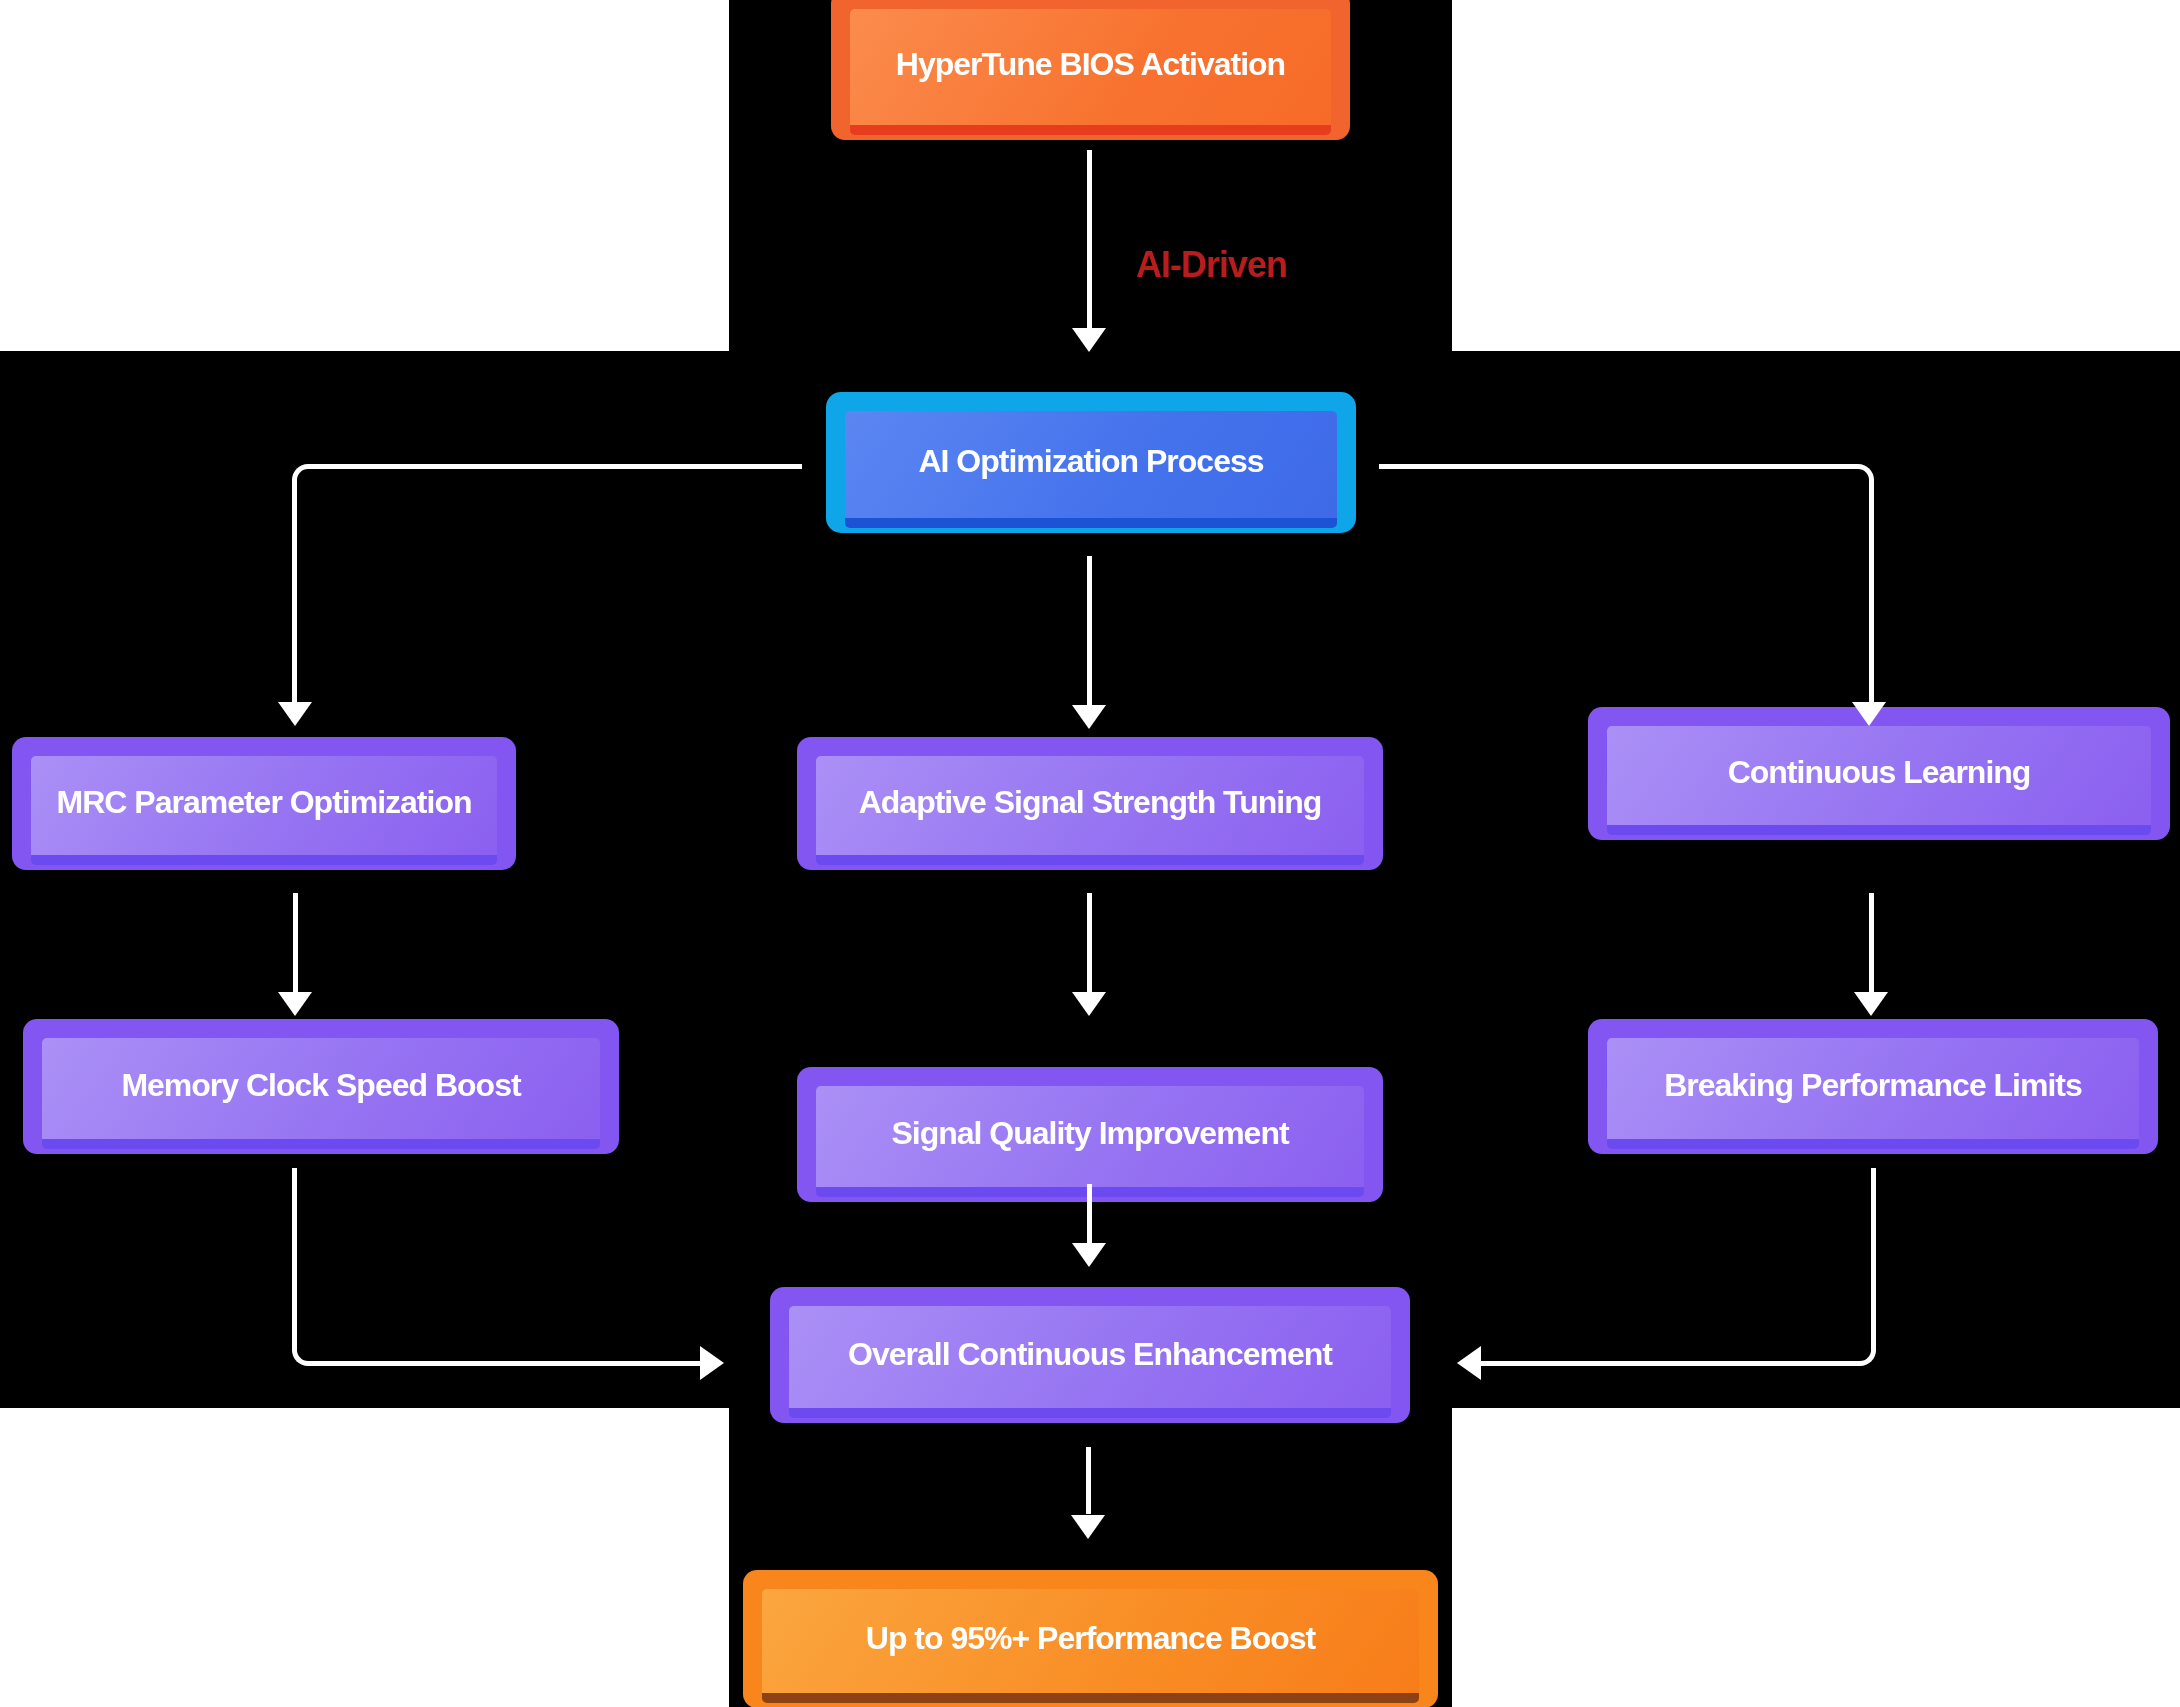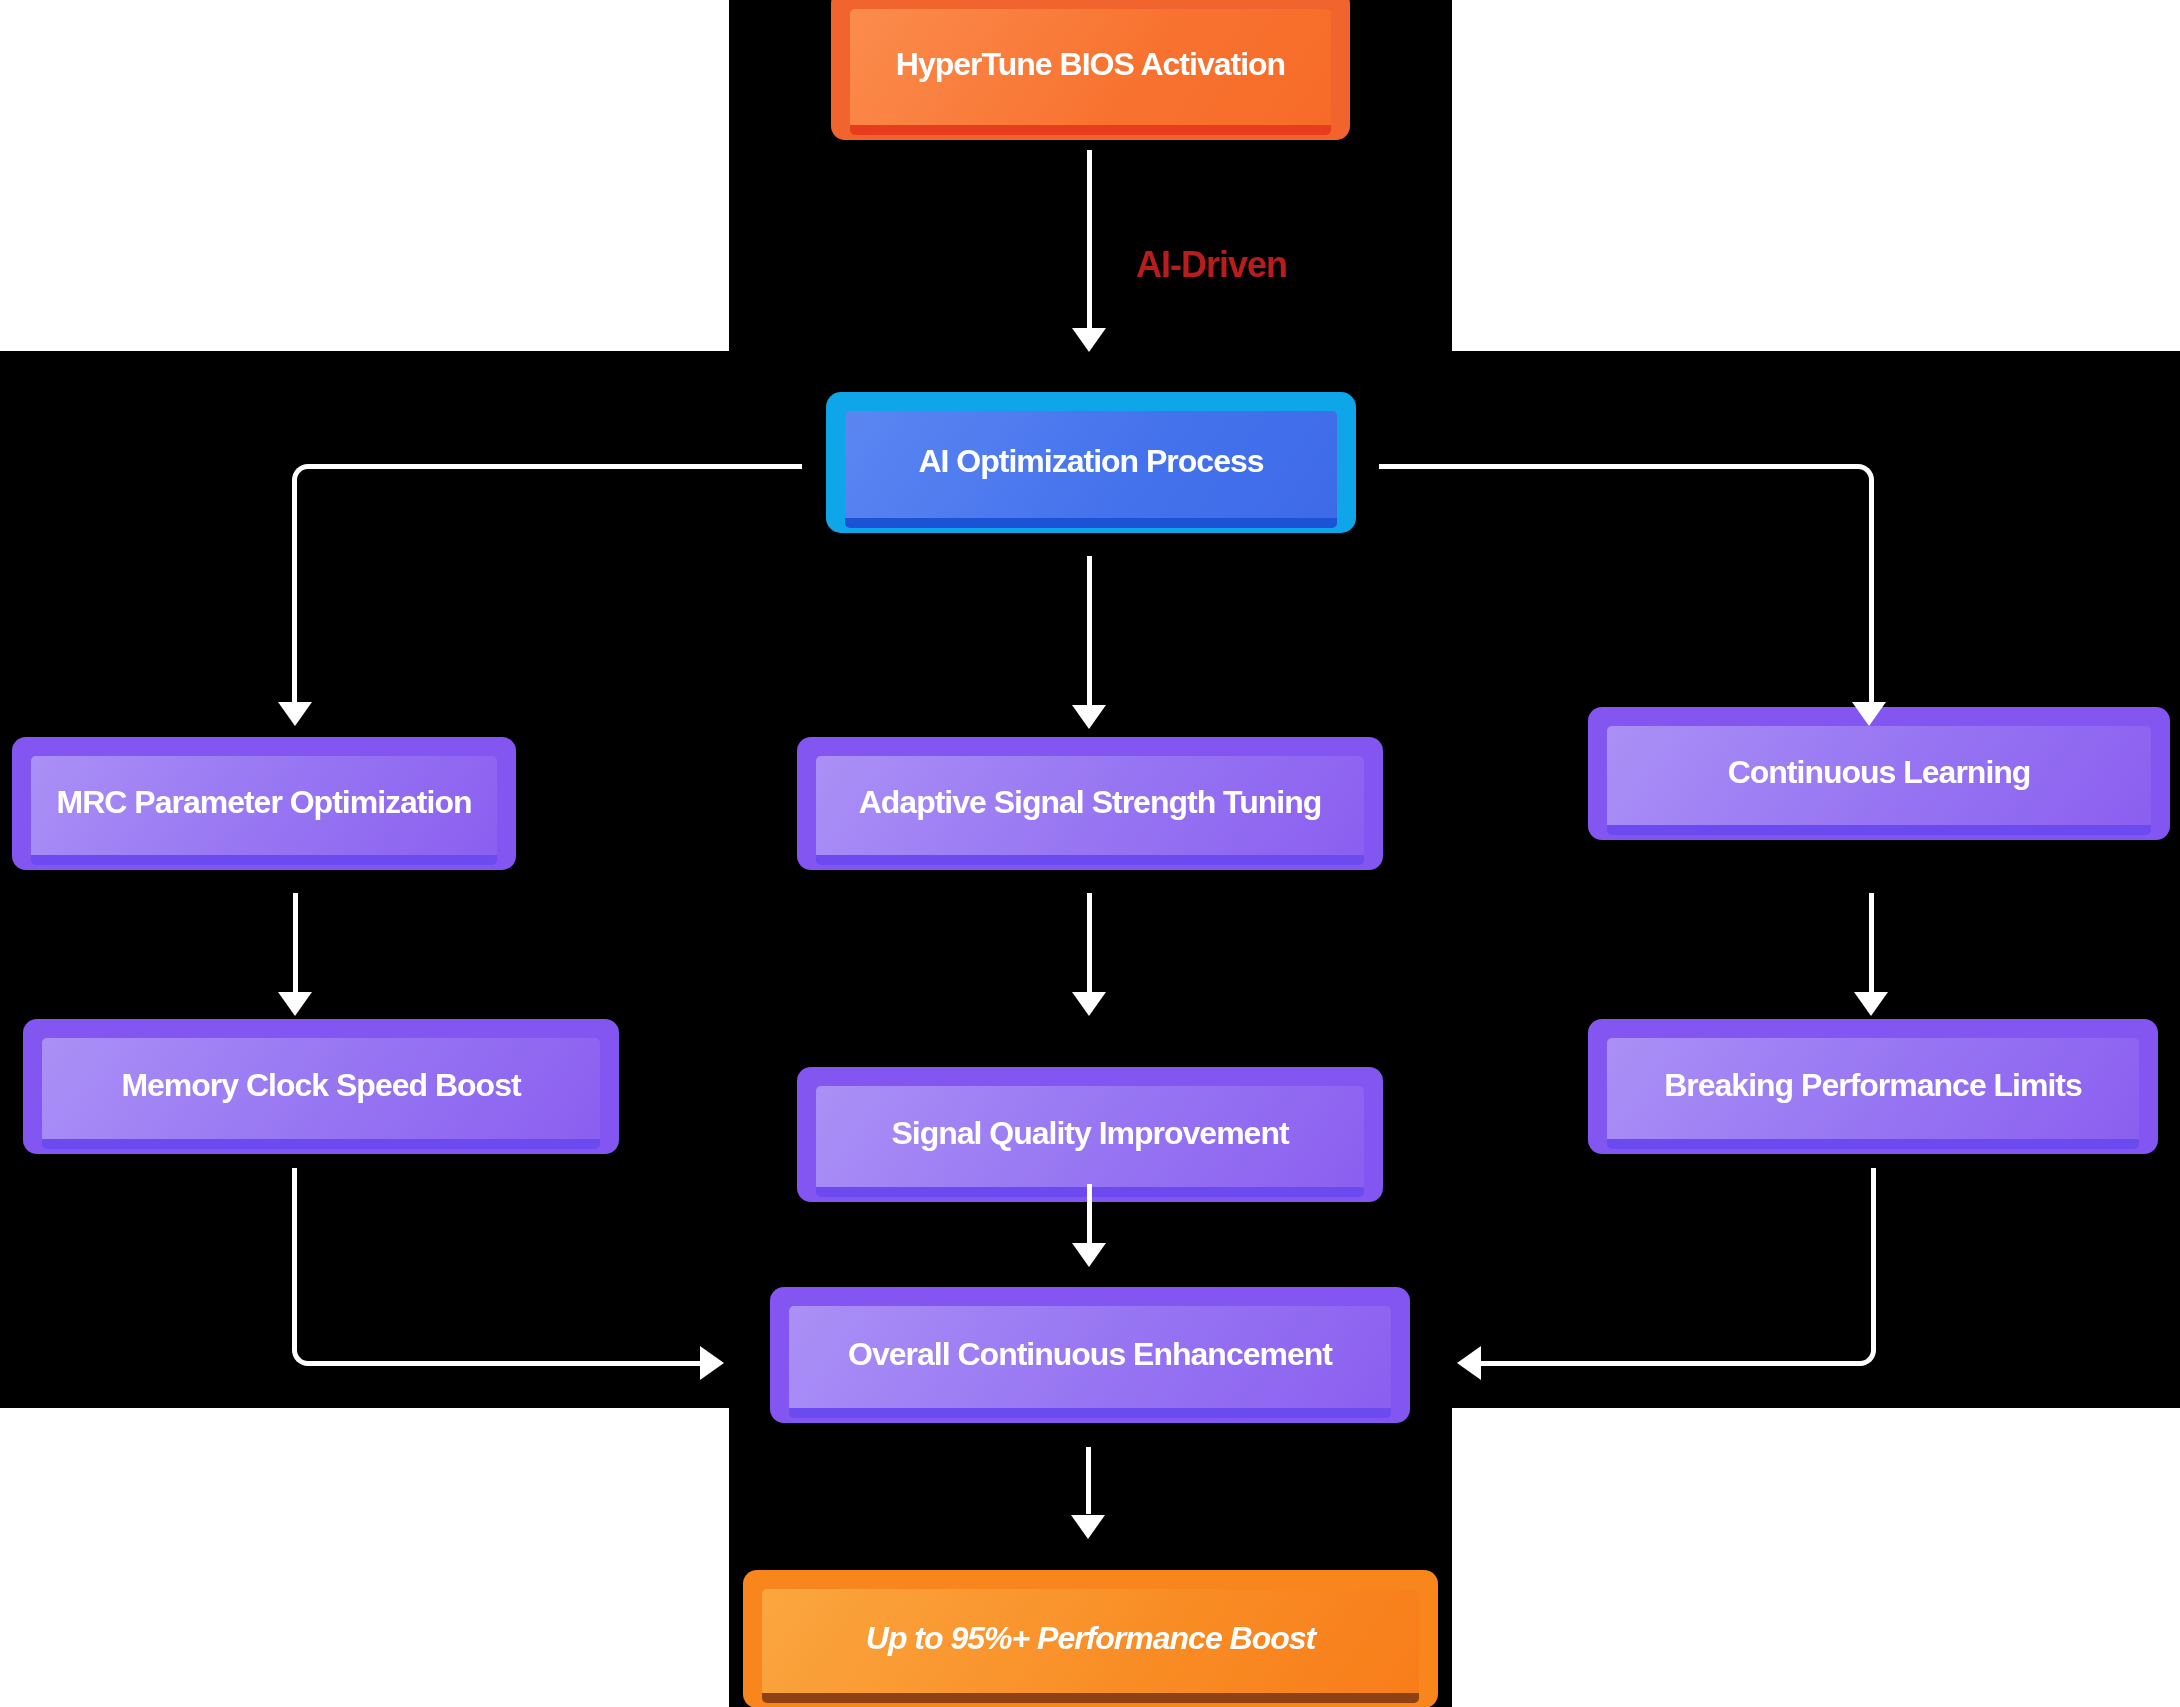--- a/index.html
+++ b/index.html
@@ -21,21 +21,21 @@
   .node .label{
     color:#ffffff;font-size:32px;font-weight:600;letter-spacing:-1px;
     white-space:nowrap;text-align:left;padding-bottom:6px;
   }
   .node.orange{background:#f2642d;}
   .node.orange .inner{background:linear-gradient(125deg,#fb8c4d 0%,#f8722f 60%,#f76b28 100%);border-bottom:10px solid #e73d1e;}
   .node.blue{background:#0ea5e9;border-radius:15px;}
   .node.blue .inner{background:linear-gradient(125deg,#5b86f2 0%,#4472ec 60%,#3e6ae8 100%);border-bottom:10px solid #1c52d4;}
   .node.purple{background:#8356f2;}
   .node.purple .inner{background:linear-gradient(125deg,#ab90f6 0%,#9674f2 55%,#8b5ff0 100%);border-bottom:10px solid #6b4af0;}
-  .node.amber{background:#f9861d;font-style:italic;}
+  .node.amber{background:#f9861d;}
   .node.amber .inner{background:linear-gradient(125deg,#fba63f 0%,#f98c24 60%,#f87d1a 100%);border-bottom:10px solid #8e4113;}
 
   
   .vline{position:absolute;width:5px;background:#fff;}
   .elbow{position:absolute;box-sizing:border-box;}
   .elbow.tl{border-top:5px solid #fff;border-left:5px solid #fff;border-top-left-radius:16px;}
   .elbow.tr{border-top:5px solid #fff;border-right:5px solid #fff;border-top-right-radius:16px;}
   .elbow.bl{border-left:5px solid #fff;border-bottom:5px solid #fff;border-bottom-left-radius:16px;}
   .elbow.br{border-right:5px solid #fff;border-bottom:5px solid #fff;border-bottom-right-radius:16px;}
   .ah{position:absolute;width:0;height:0;}

